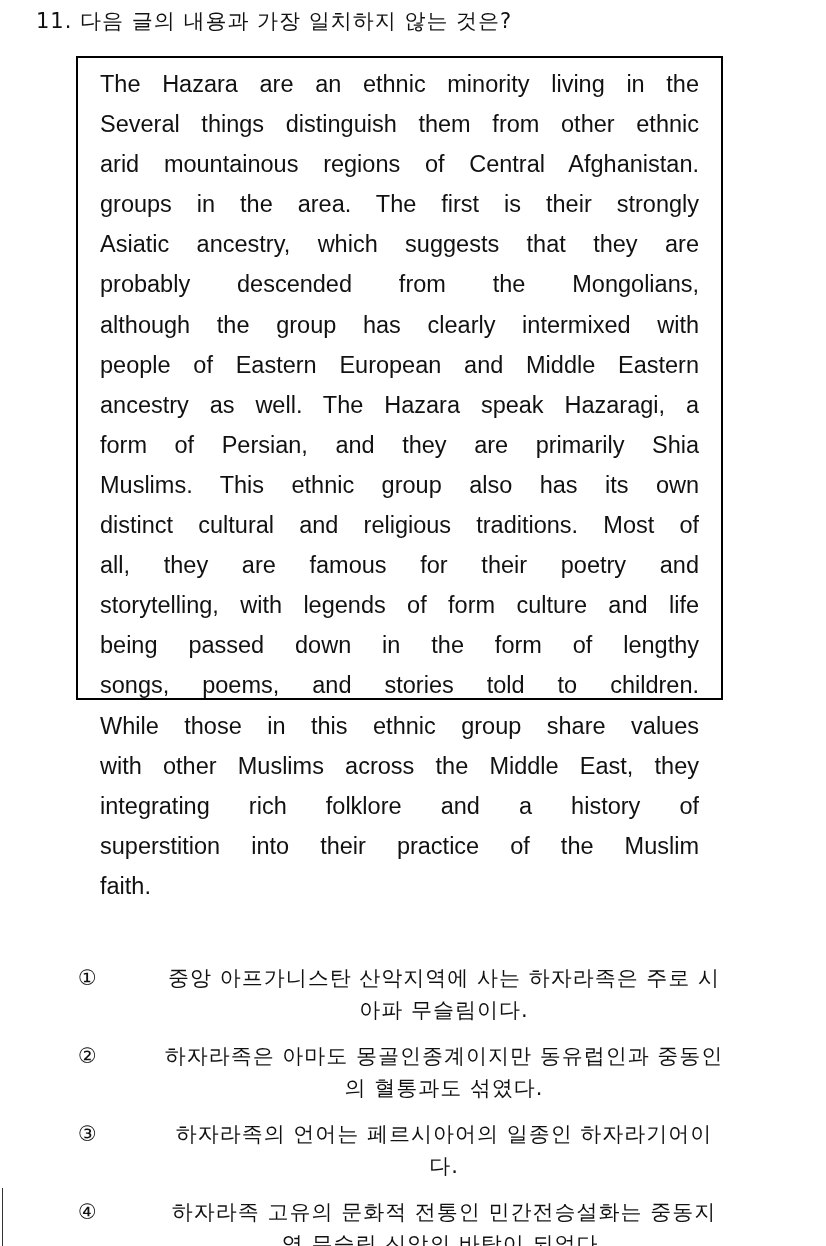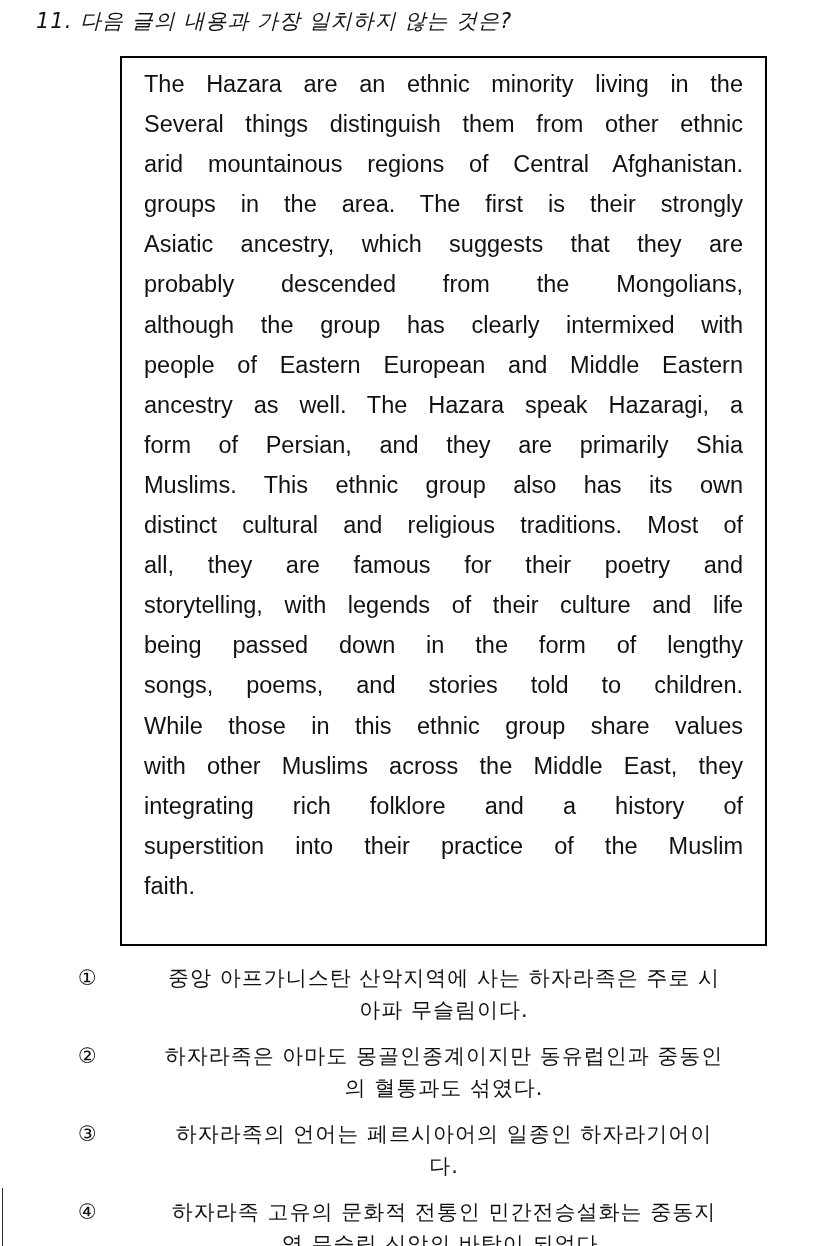--- a/index.html
+++ b/index.html
@@ -15,32 +15,30 @@
       font-family: "DejaVu Sans", "Liberation Sans", sans-serif;
       color: #111111;
     }
     .question {
       position: absolute;
       left: 36px;
       top: 6px;
       font-size: 21px;
       letter-spacing: 1px;
       line-height: 30px;
-      font-style: italic;
     }
     .passage {
       position: absolute;
       left: 76px;
       top: 56px;
       width: 647px;
-      height: 890px;
+      height: 644px;
       border: 2px solid #000;
       box-sizing: border-box;
       padding: 6px 22px 0 22px;
-      margin-left: 44px;
     }
     .passage-line {
       font-family: "Liberation Sans", "DejaVu Sans", sans-serif;
       font-size: 23.5px;
       height: 40.1px;
       line-height: 40.1px;
       text-align: justify;
       text-align-last: justify;
       white-space: nowrap;
       overflow: hidden;
@@ -93,21 +91,21 @@
   <div class="passage-line">groups in the area. The first is their strongly</div>
   <div class="passage-line">Asiatic ancestry, which suggests that they are</div>
   <div class="passage-line">probably descended from the Mongolians,</div>
   <div class="passage-line">although the group has clearly intermixed with</div>
   <div class="passage-line">people of Eastern European and Middle Eastern</div>
   <div class="passage-line">ancestry as well. The Hazara speak Hazaragi, a</div>
   <div class="passage-line">form of Persian, and they are primarily Shia</div>
   <div class="passage-line">Muslims. This ethnic group also has its own</div>
   <div class="passage-line">distinct cultural and religious traditions. Most of</div>
   <div class="passage-line">all, they are famous for their poetry and</div>
-  <div class="passage-line">storytelling, with legends of their culture and life</div>
+  <div class="passage-line">storytelling, with legends of form culture and life</div>
   <div class="passage-line">being passed down in the form of lengthy</div>
   <div class="passage-line">songs, poems, and stories told to children.</div>
   <div class="passage-line">While those in this ethnic group share values</div>
   <div class="passage-line">with other Muslims across the Middle East, they</div>
   <div class="passage-line">integrating rich folklore and a history of</div>
   <div class="passage-line">superstition into their practice of the Muslim</div>
   <div class="passage-line last">faith.</div>
 </div>
 
 <div class="options">

